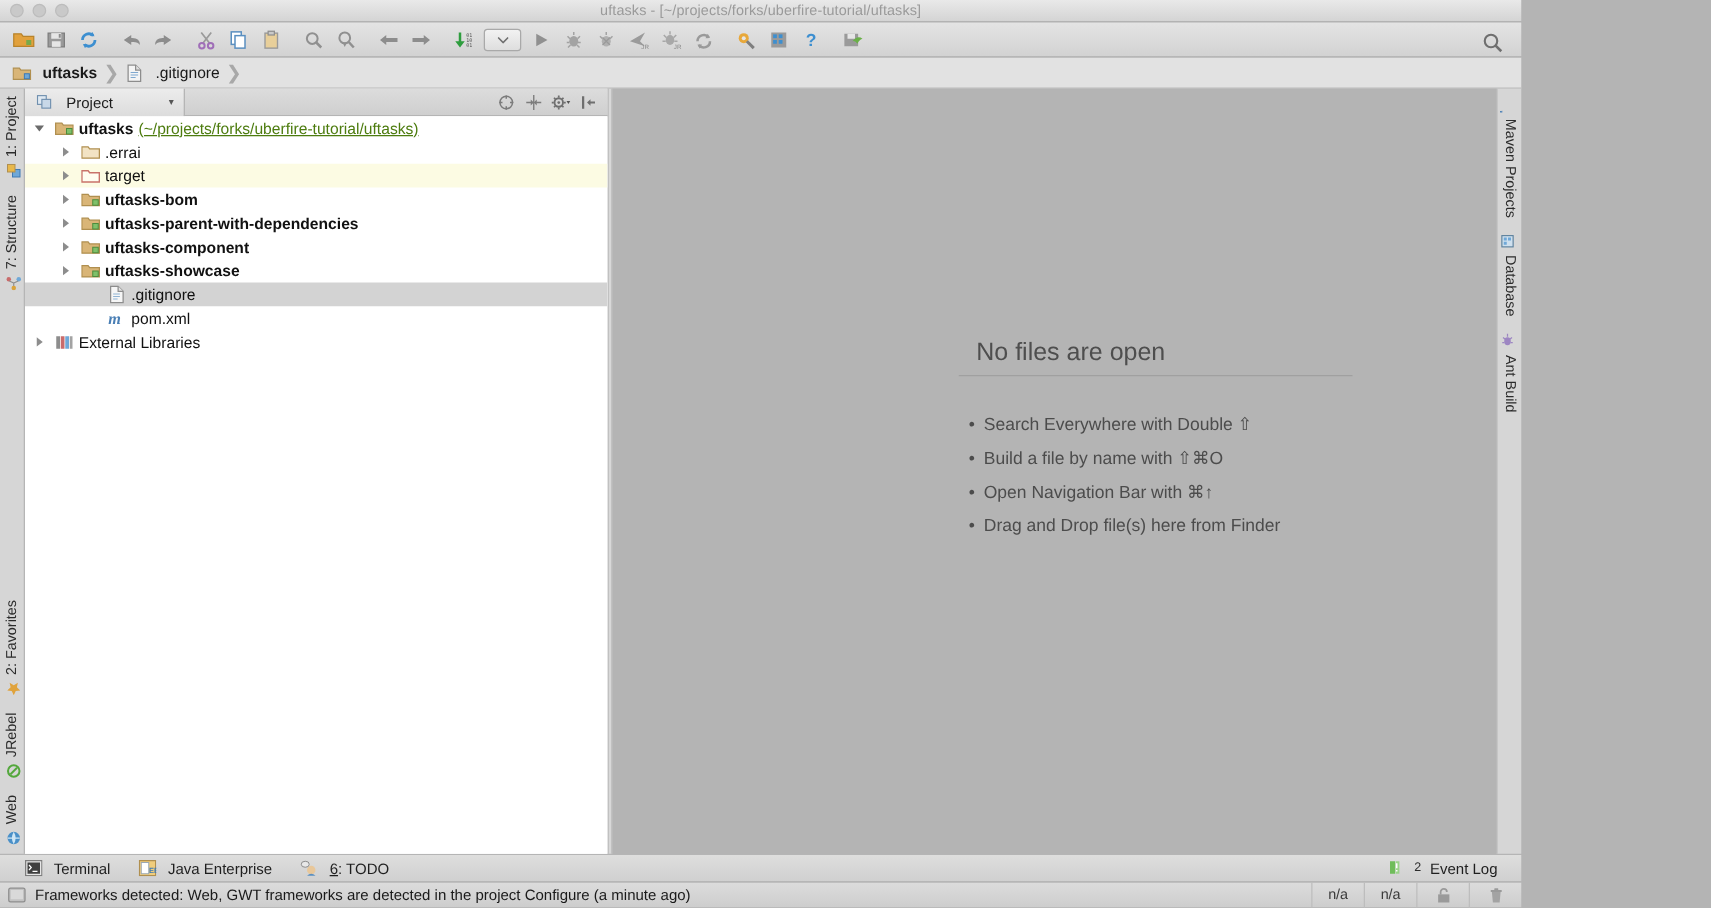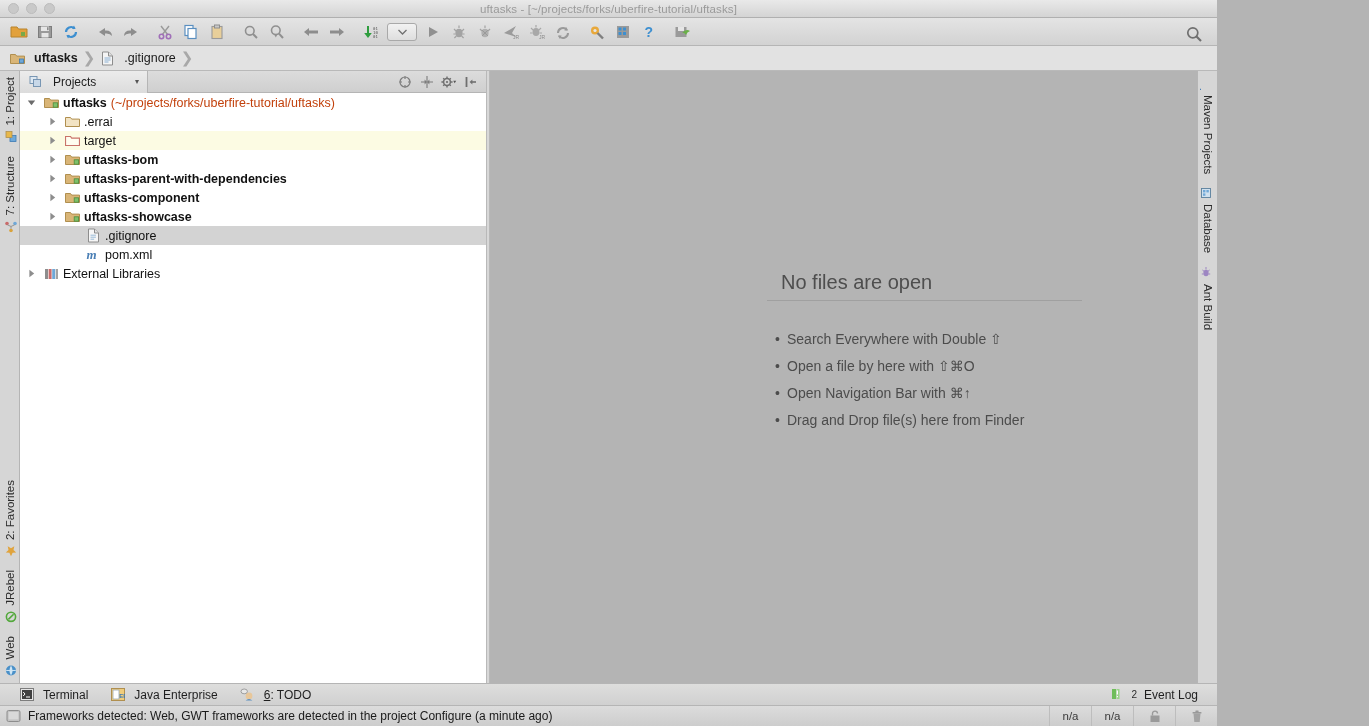--- a/index.html
+++ b/index.html
@@ -88,21 +88,21 @@
   .tw-body{ flex:1; background:#fff; overflow:hidden; position:relative; font-size:12.5px; }
 
   .row{ height:19px; display:flex; align-items:center; white-space:nowrap; }
   .row.sel{ background:#d3d3d3; }
   .row.excl{ background:#fcfbe3; }
   .tri{ width:11px; height:11px; flex:0 0 11px; display:flex; align-items:center; justify-content:center; }
   .tri svg{display:block;}
   .ic{ width:15px;height:15px;flex:0 0 15px;display:flex;align-items:center;justify-content:center;margin-right:4px; }
   .nm{ color:#111; }
   .nm.b{ font-weight:bold; }
-  .path{ color:#c2410c; font-weight:normal; margin-left:4px; }
+  .path{ color:#4d7c0f; font-weight:normal; margin-left:4px;text-decoration:underline; }
 
   .splitter{ width:4px; flex:0 0 4px; background:#d8d8d8; border-left:1px solid #b9b9b9; border-right:1px solid #b9b9b9; }
 
   
   .editor{ flex:1; background:#b4b4b4; position:relative; }
   .empty{ position:absolute; left:277px; top:200px; width:315px; }
   .empty h2{ font-size:20px; font-weight:normal; color:#4e4e4e; padding-left:14px; padding-bottom:6px; }
   .empty hr{ border:none; border-top:1px solid #a0a0a0; margin-bottom:12px; }
   .empty ul{ list-style:none; padding-left:6px;margin-top:24px; }
   .empty li{ font-size:14px; color:#4c4c4c; padding:5.5px 0 5.5px 14px; position:relative; }
@@ -399,21 +399,21 @@
 
     <div class="toolwin">
       <div class="tw-head">
         <div class="tw-tab">
           <span class="ic">
             <svg width="13" height="13" viewBox="0 0 13 13">
                 <rect x="1" y="1.5" width="7" height="7" fill="#dfe9f2" stroke="#6f8fae" stroke-width=".9"></rect>
                 <rect x="4.5" y="4.5" width="7" height="7" fill="#c8d8e8" stroke="#6f8fae" stroke-width=".9"></rect>
               </svg>
           </span>
-          <span>Projects</span>
+          <span>Project</span>
           <span class="caret">▾</span>
         </div>
         <div class="tw-tools">
           <span class="ib" title="Collapse All">
             <svg width="14" height="14" viewBox="0 0 14 14">
                 <circle cx="7" cy="7" r="5" fill="none" stroke="#7c7c7c" stroke-width="1.2"></circle>
                 <path d="M7 1.3 L7 4 M7 10 L7 12.7 M1.3 7 L4 7 M10 7 L12.7 7" stroke="#7c7c7c" stroke-width="1.2"></path>
               </svg>
           </span>
           <span class="ib" title="Scroll from Source">
@@ -589,21 +589,21 @@
     </div>
 
     <div class="splitter"></div>
 
     <div class="editor">
       <div class="empty">
         <h2>No files are open</h2>
         <hr>
         <ul>
             <li>Search Everywhere with Double ⇧</li>
-            <li>Open a file by here with ⇧⌘O</li>
+            <li>Build a file by name with ⇧⌘O</li>
             <li>Open Navigation Bar with ⌘↑</li>
             <li>Drag and Drop file(s) here from Finder</li>
           </ul>
       </div>
     </div>
 
     <div class="stripe right">
       <div class="stripe-grp">
         <div class="vtab">
           <span class="ic">

